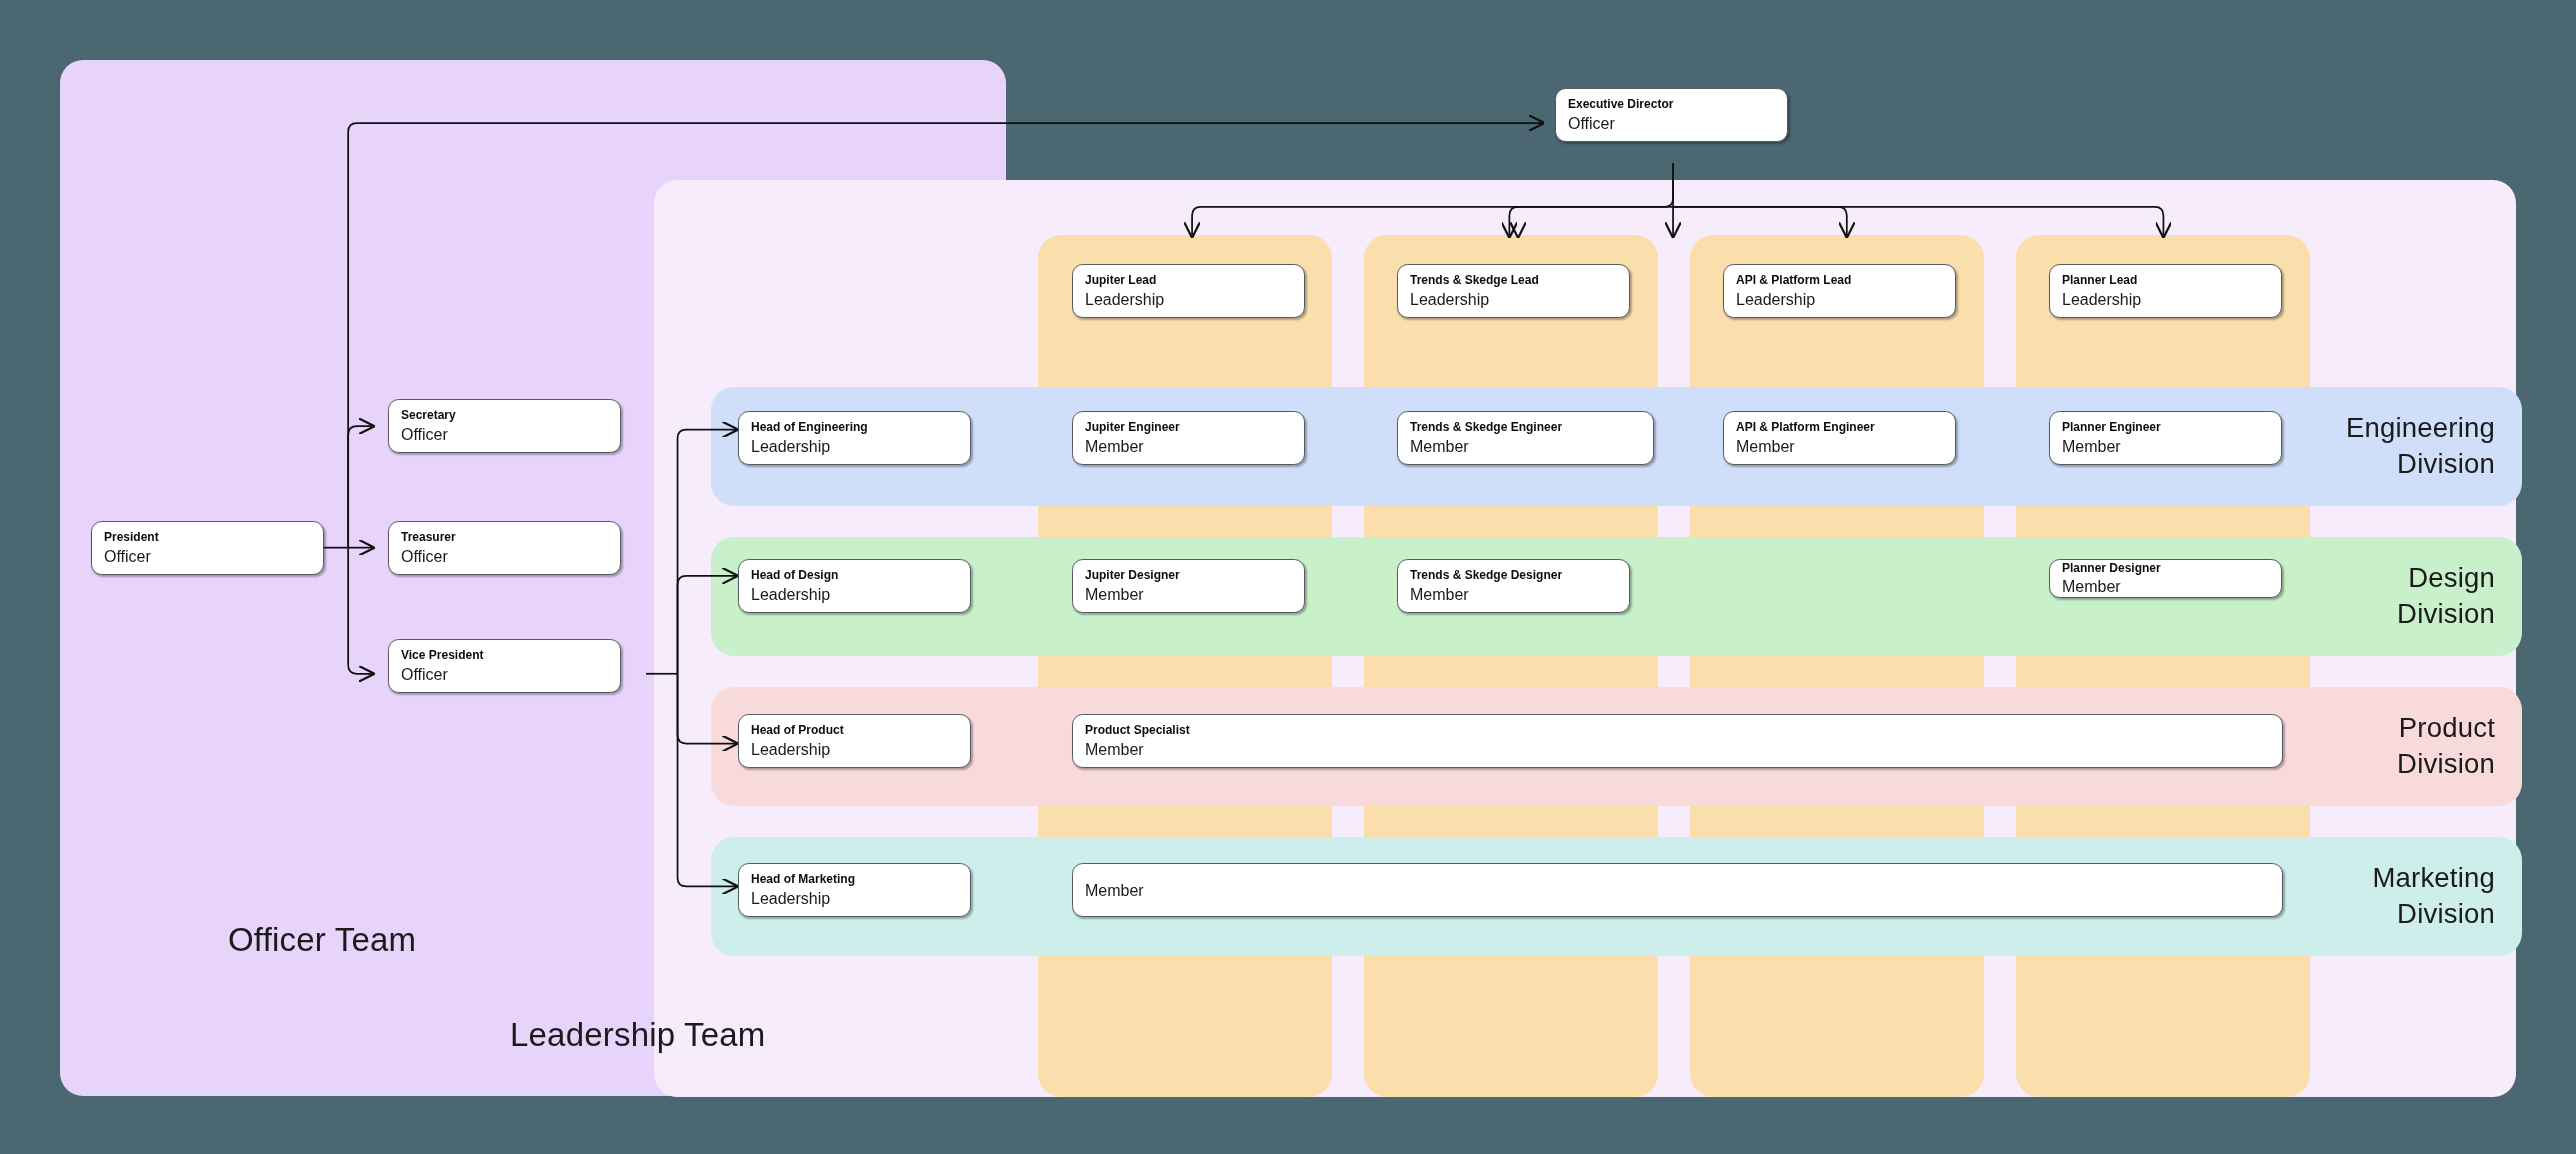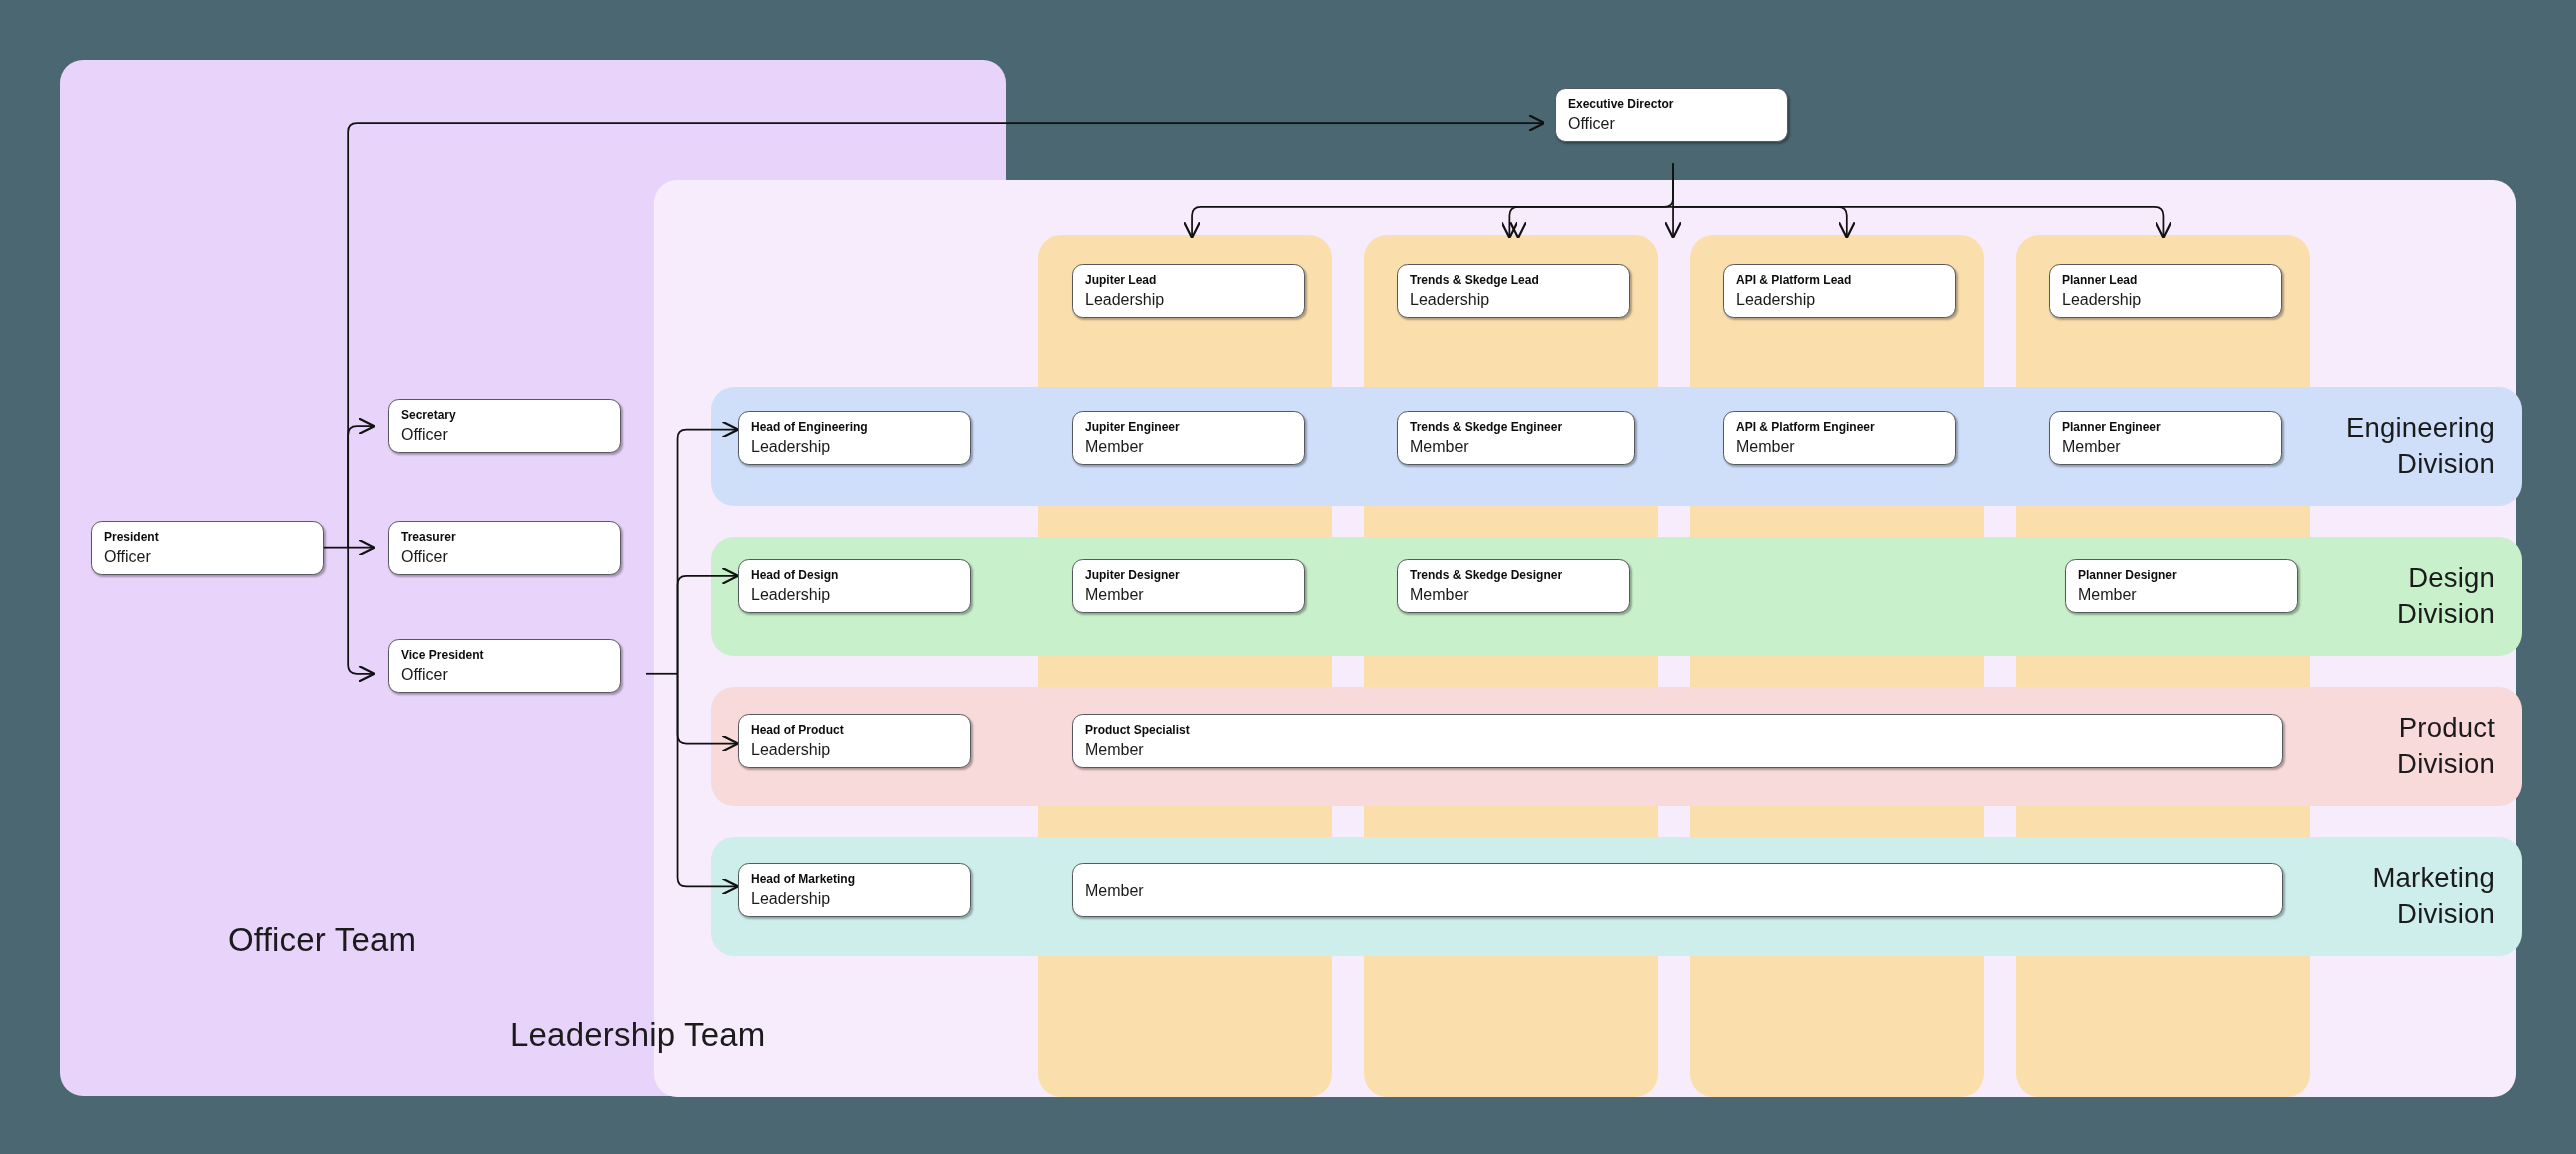--- a/index.html
+++ b/index.html
@@ -171,21 +171,21 @@
   </div>
 
   <div class="node" style="left:738px; top:411px; width:233px; height:54px;">
     <div class="t">Head of Engineering</div>
     <div class="s">Leadership</div>
   </div>
   <div class="node" style="left:1072px; top:411px; width:233px; height:54px;">
     <div class="t">Jupiter Engineer</div>
     <div class="s">Member</div>
   </div>
-  <div class="node" style="left:1397px; top:411px; width:238px; height:54px;">
+  <div class="node" style="left:1397px; top:411px; width:257px; height:54px;">
     <div class="t">Trends &amp; Skedge Engineer</div>
     <div class="s">Member</div>
   </div>
   <div class="node" style="left:1723px; top:411px; width:233px; height:54px;">
     <div class="t">API &amp; Platform Engineer</div>
     <div class="s">Member</div>
   </div>
   <div class="node" style="left:2049px; top:411px; width:233px; height:54px;">
     <div class="t">Planner Engineer</div>
     <div class="s">Member</div>
@@ -196,21 +196,21 @@
     <div class="s">Leadership</div>
   </div>
   <div class="node" style="left:1072px; top:559px; width:233px; height:54px;">
     <div class="t">Jupiter Designer</div>
     <div class="s">Member</div>
   </div>
   <div class="node" style="left:1397px; top:559px; width:233px; height:54px;">
     <div class="t">Trends &amp; Skedge Designer</div>
     <div class="s">Member</div>
   </div>
-  <div class="node" style="left:2049px; top:559px; width:233px; height:54px;margin-left:16px;">
+  <div class="node" style="left:2049px; top:559px; width:233px; height:39px;">
     <div class="t">Planner Designer</div>
     <div class="s">Member</div>
   </div>
 
   <div class="node" style="left:738px; top:714px; width:233px; height:54px;">
     <div class="t">Head of Product</div>
     <div class="s">Leadership</div>
   </div>
   <div class="node" style="left:1072px; top:714px; width:1211px; height:54px;">
     <div class="t">Product Specialist</div>

